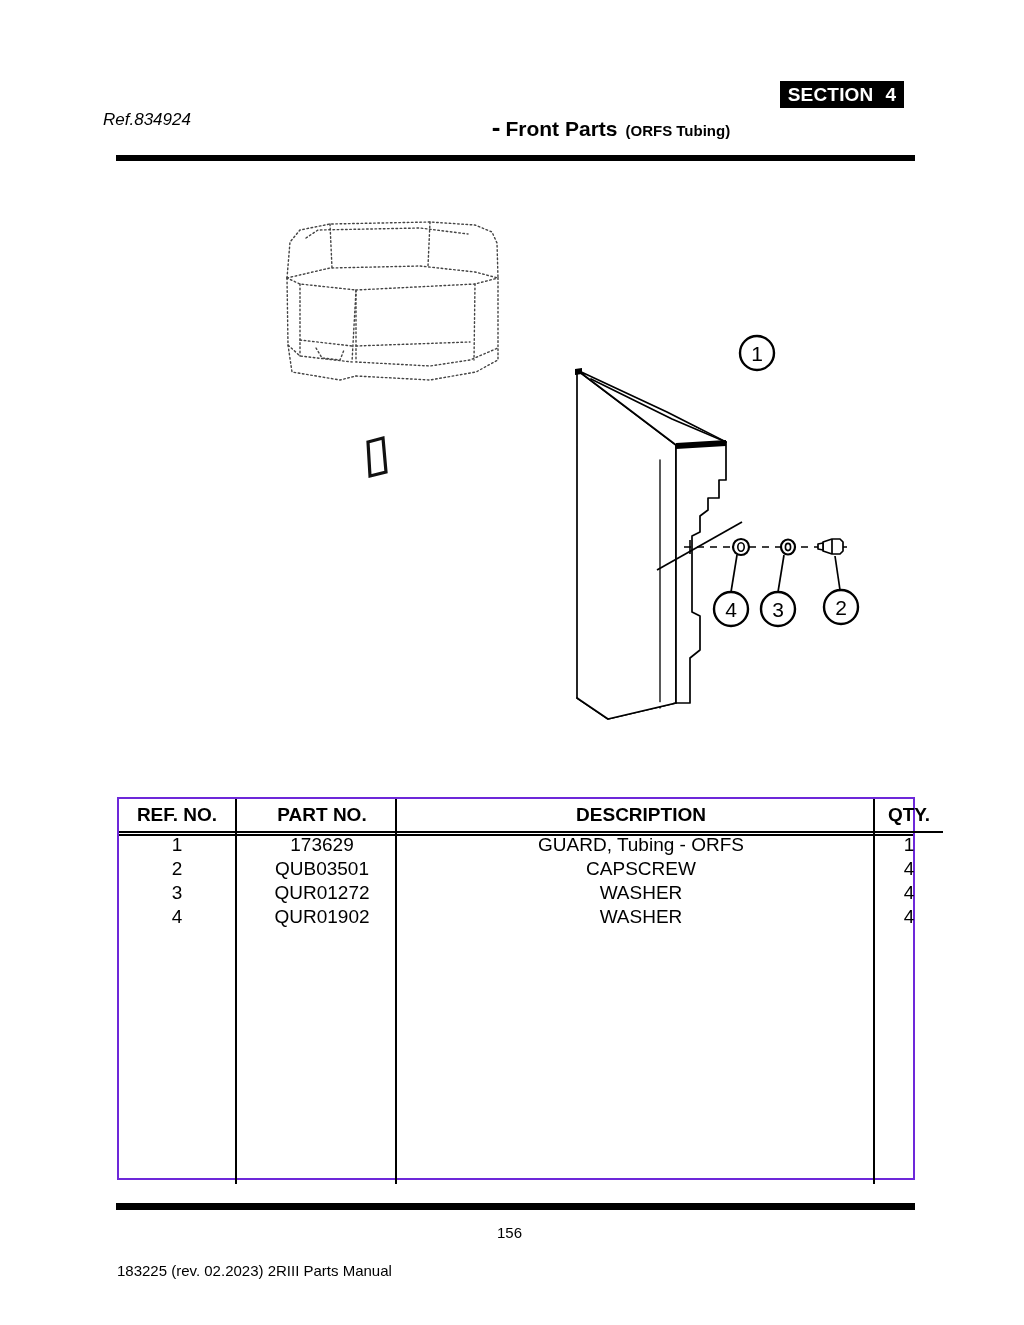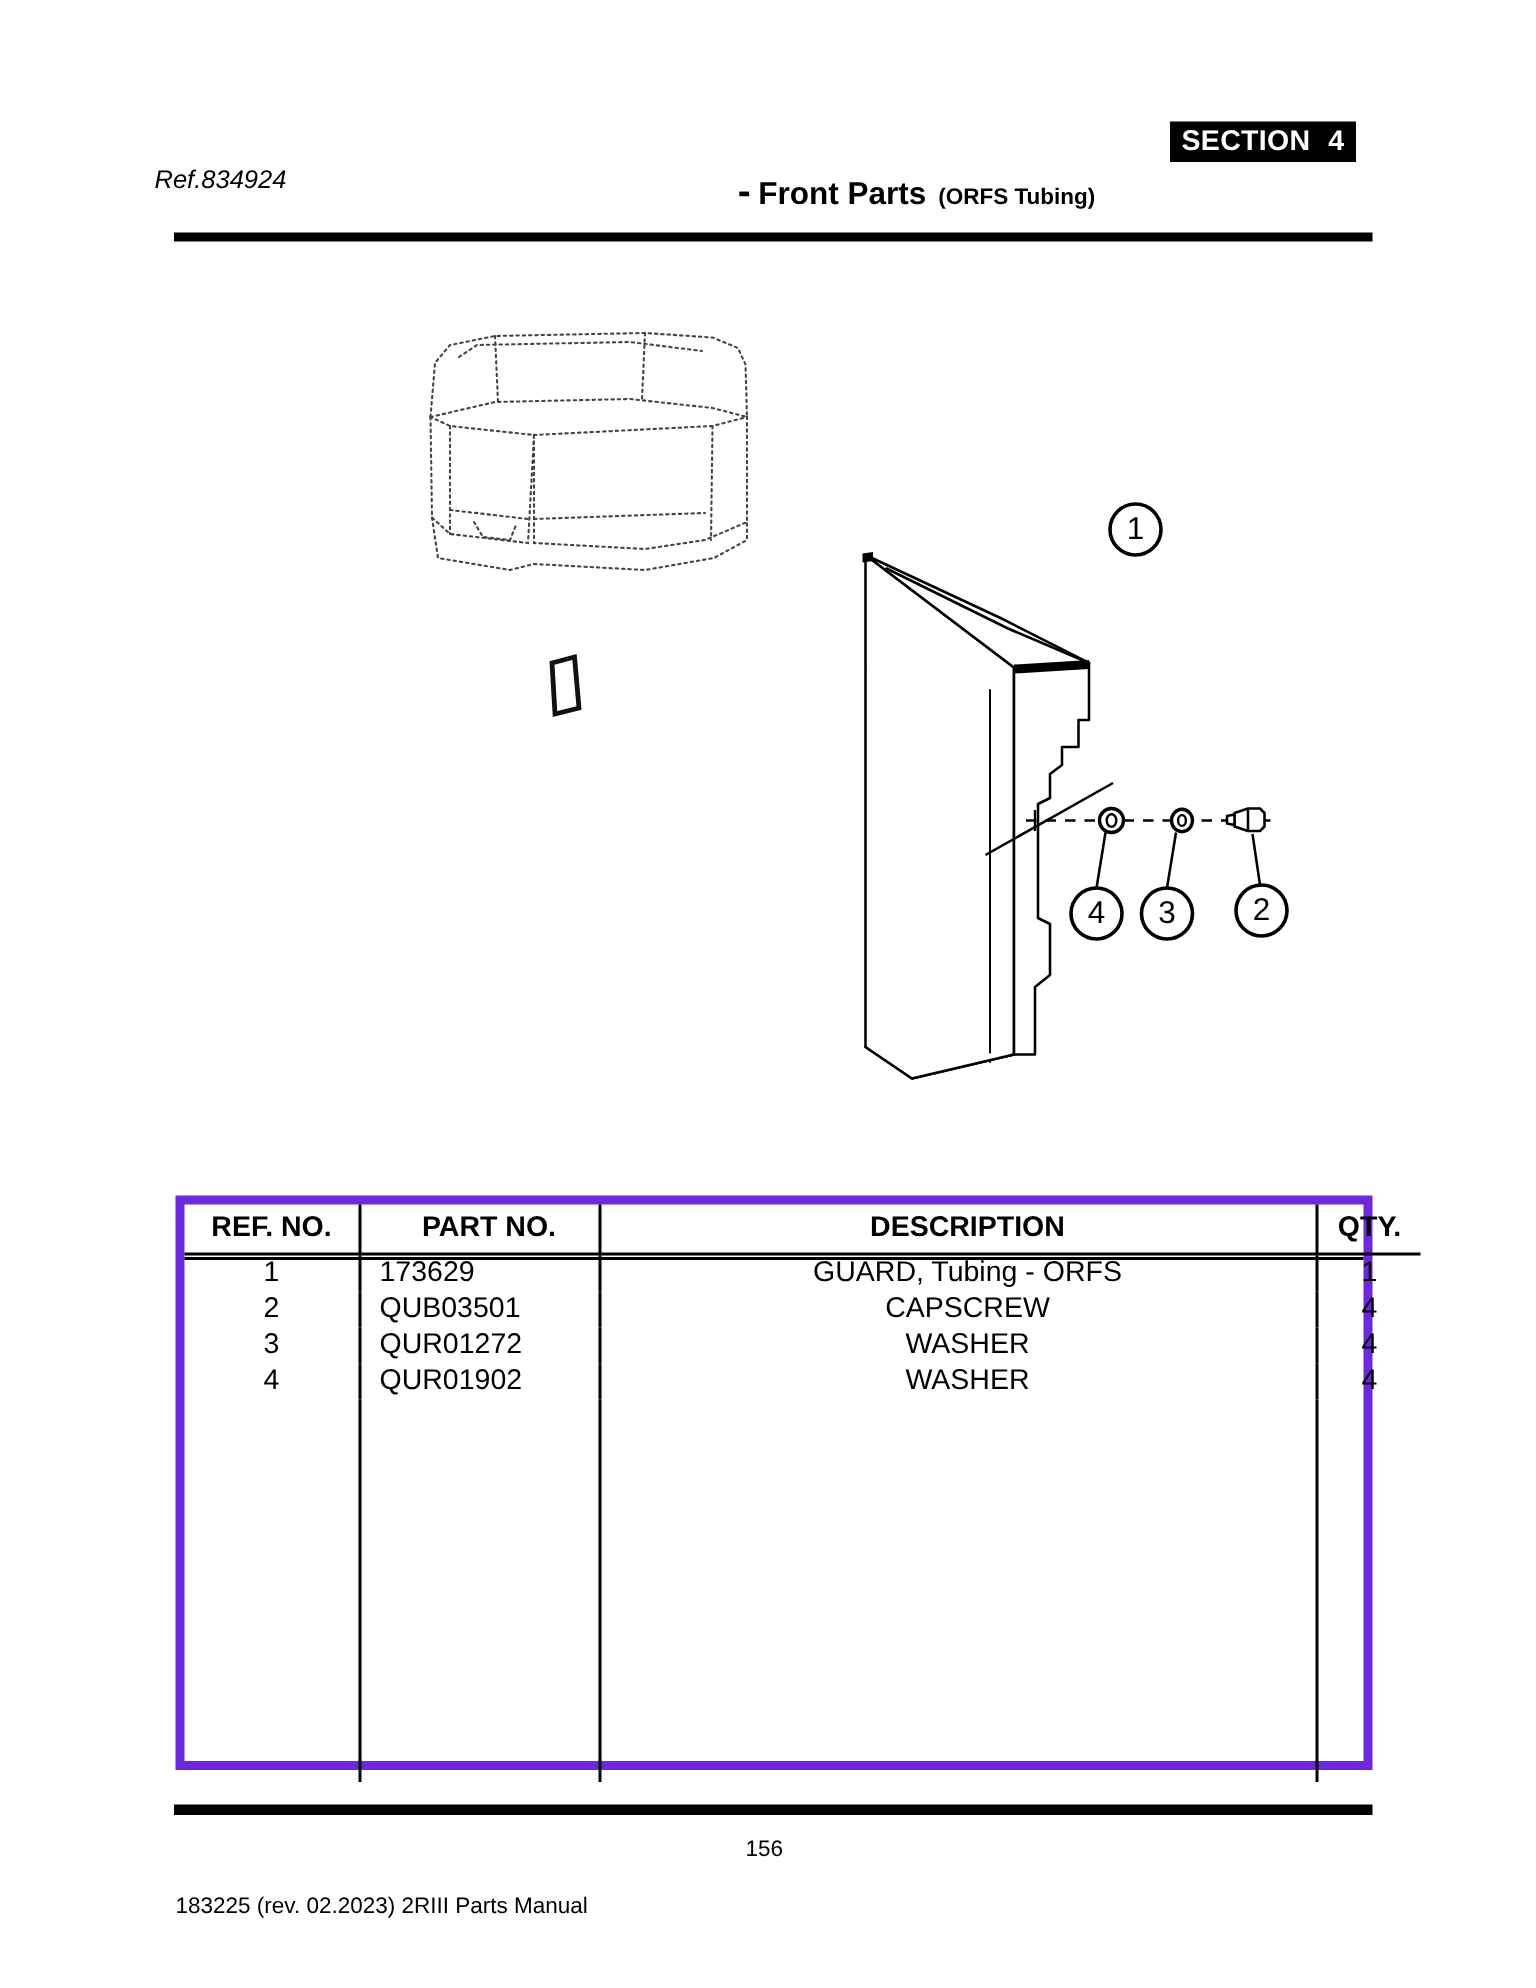--- a/index.html
+++ b/index.html
@@ -88,21 +88,21 @@
     height: 600px;
   }
 
   
   #parts-table {
     position: absolute;
     left: 117px;
     top: 797px;
     width: 798px;
     height: 383px;
-    border: 6px solid #6d28d9;
+    border: 2px solid #6d28d9;
     box-sizing: border-box;
   }
   .tbl {
     width: 100%;
     border-collapse: collapse;
     table-layout: fixed;
   }
   .tbl th, .tbl td {
     border-left: 2px solid #000000;
     border-right: 2px solid #000000;
@@ -126,21 +126,21 @@
     width: 100%;
     height: 2px;
     background: #000000;
   }
   .tbl tbody td {
     height: 24px;
     font-size: 19px;
     vertical-align: middle;
   }
   .c-ref   { width: 116px; text-align: center; }
-  .c-part  { width: 146px; text-align: left;   padding-left: 12px !important; }
+  .c-part  { width: 146px; text-align: center;   padding-left: 12px !important; }
   .c-desc  { width: 464px; text-align: center;   padding-left: 12px !important; }
   .c-qty   { width: 68px;  text-align: center; }
 
   
   #footer-rule {
     position: absolute;
     left: 116px;
     top: 1203px;
     width: 799px;
     height: 7px;

